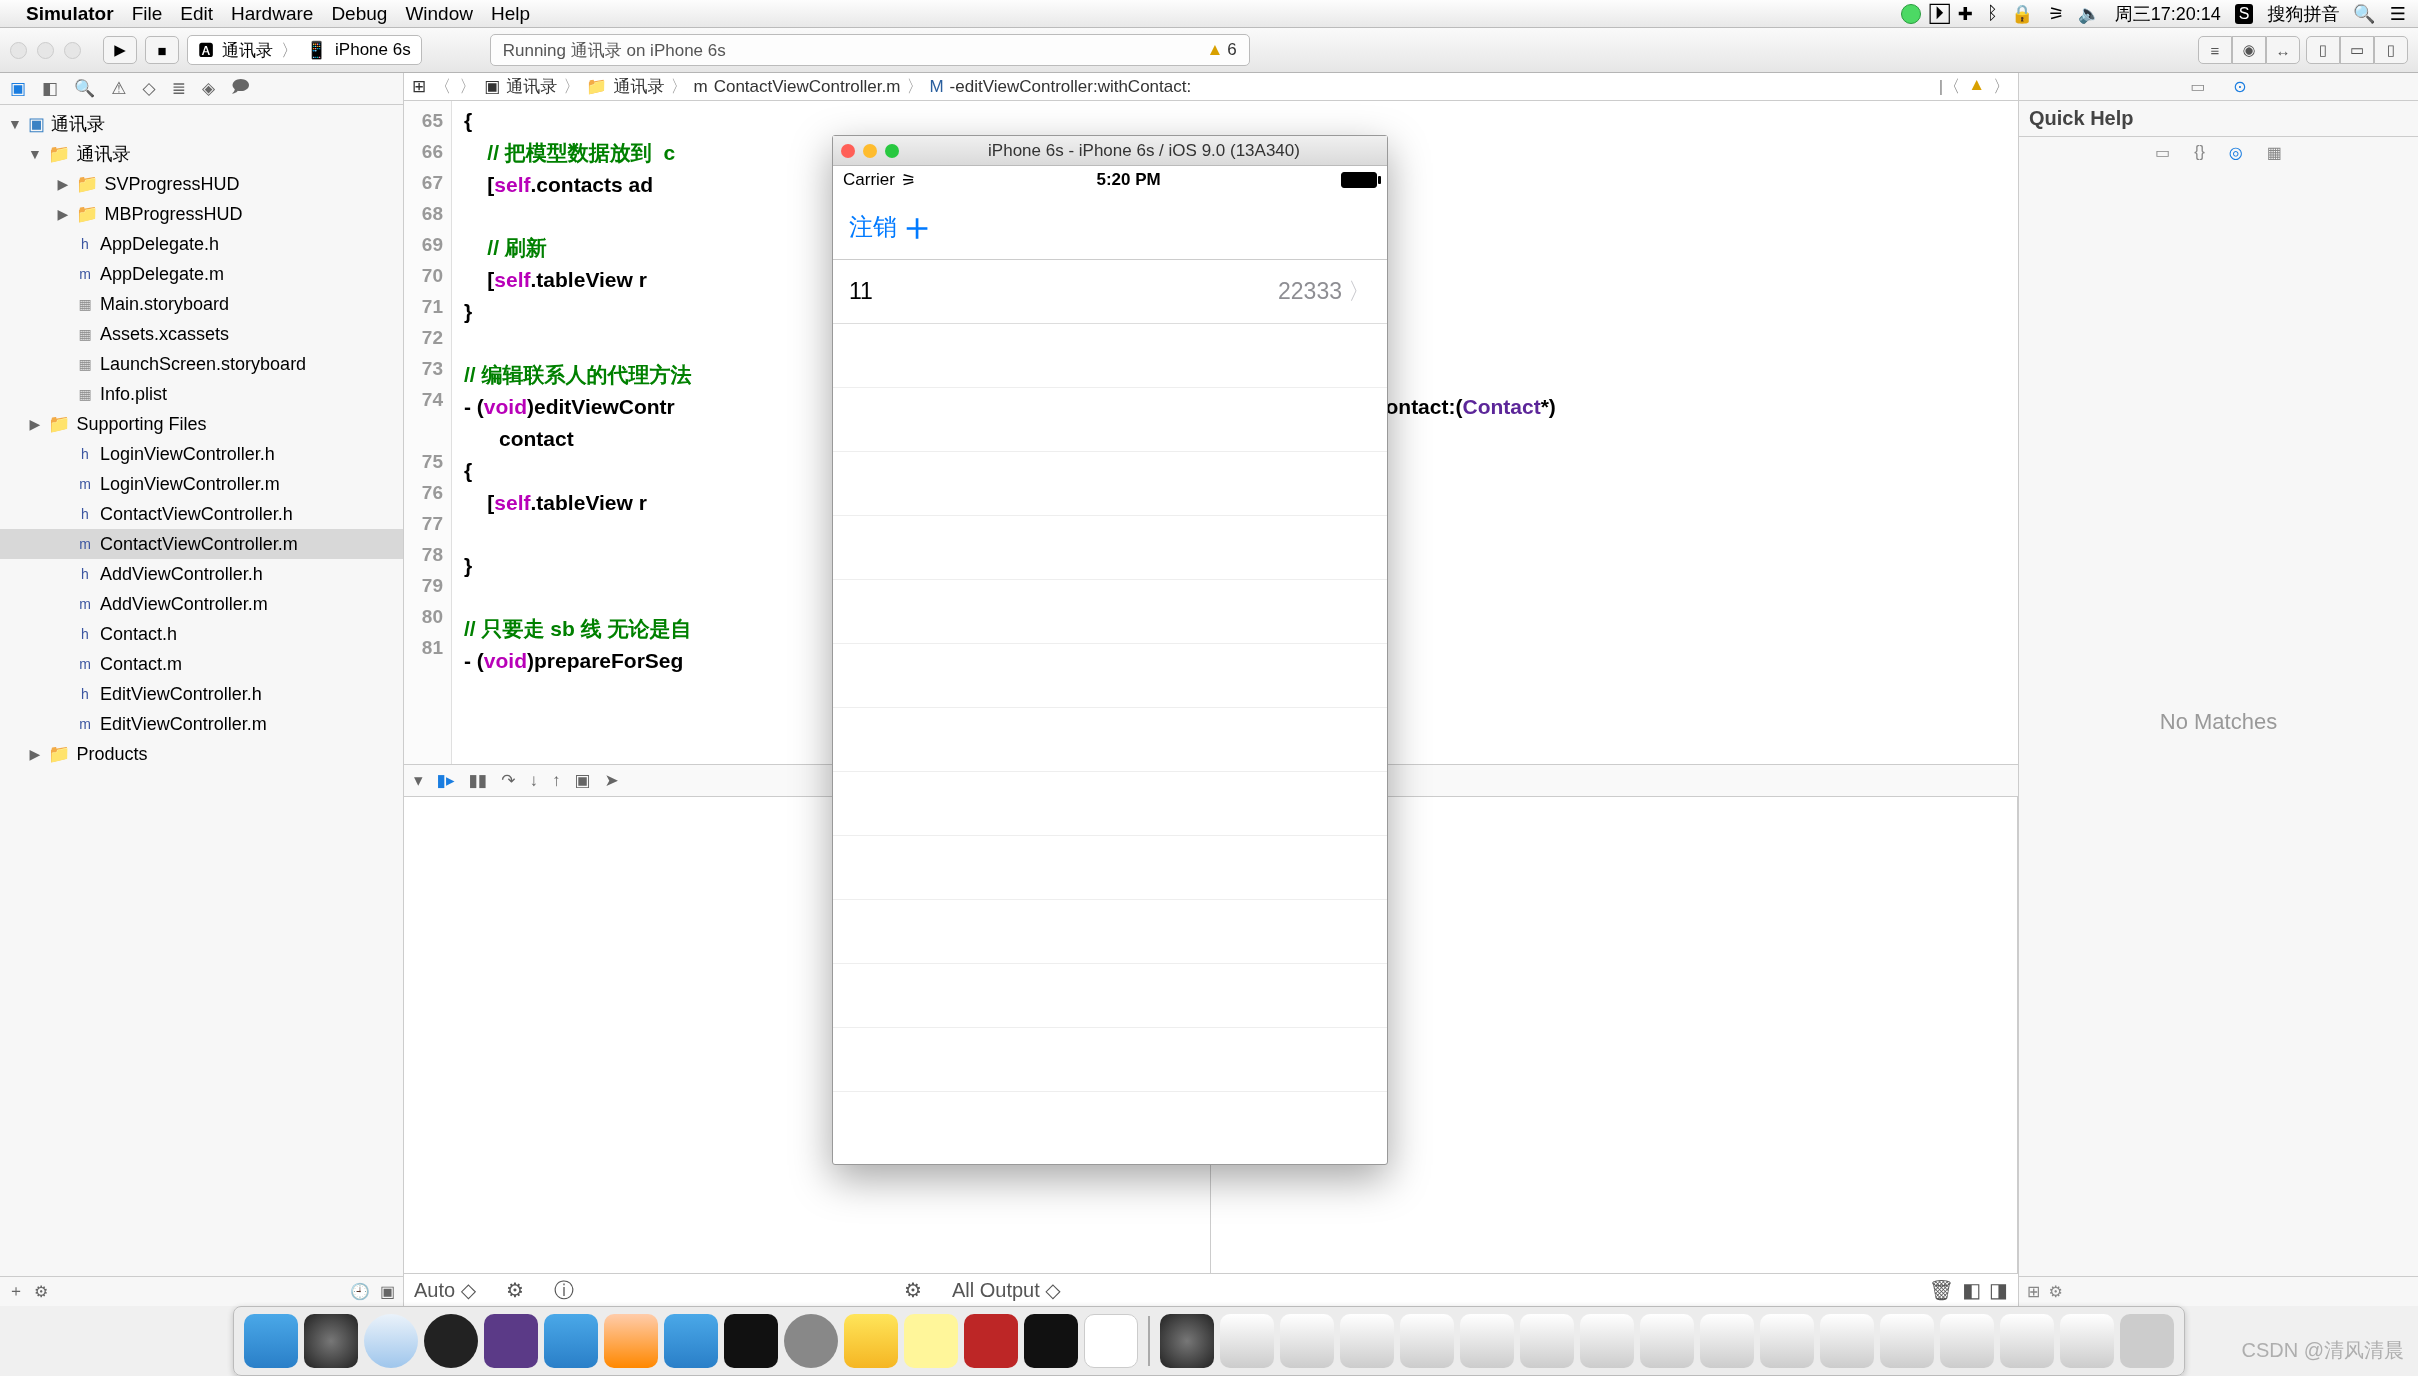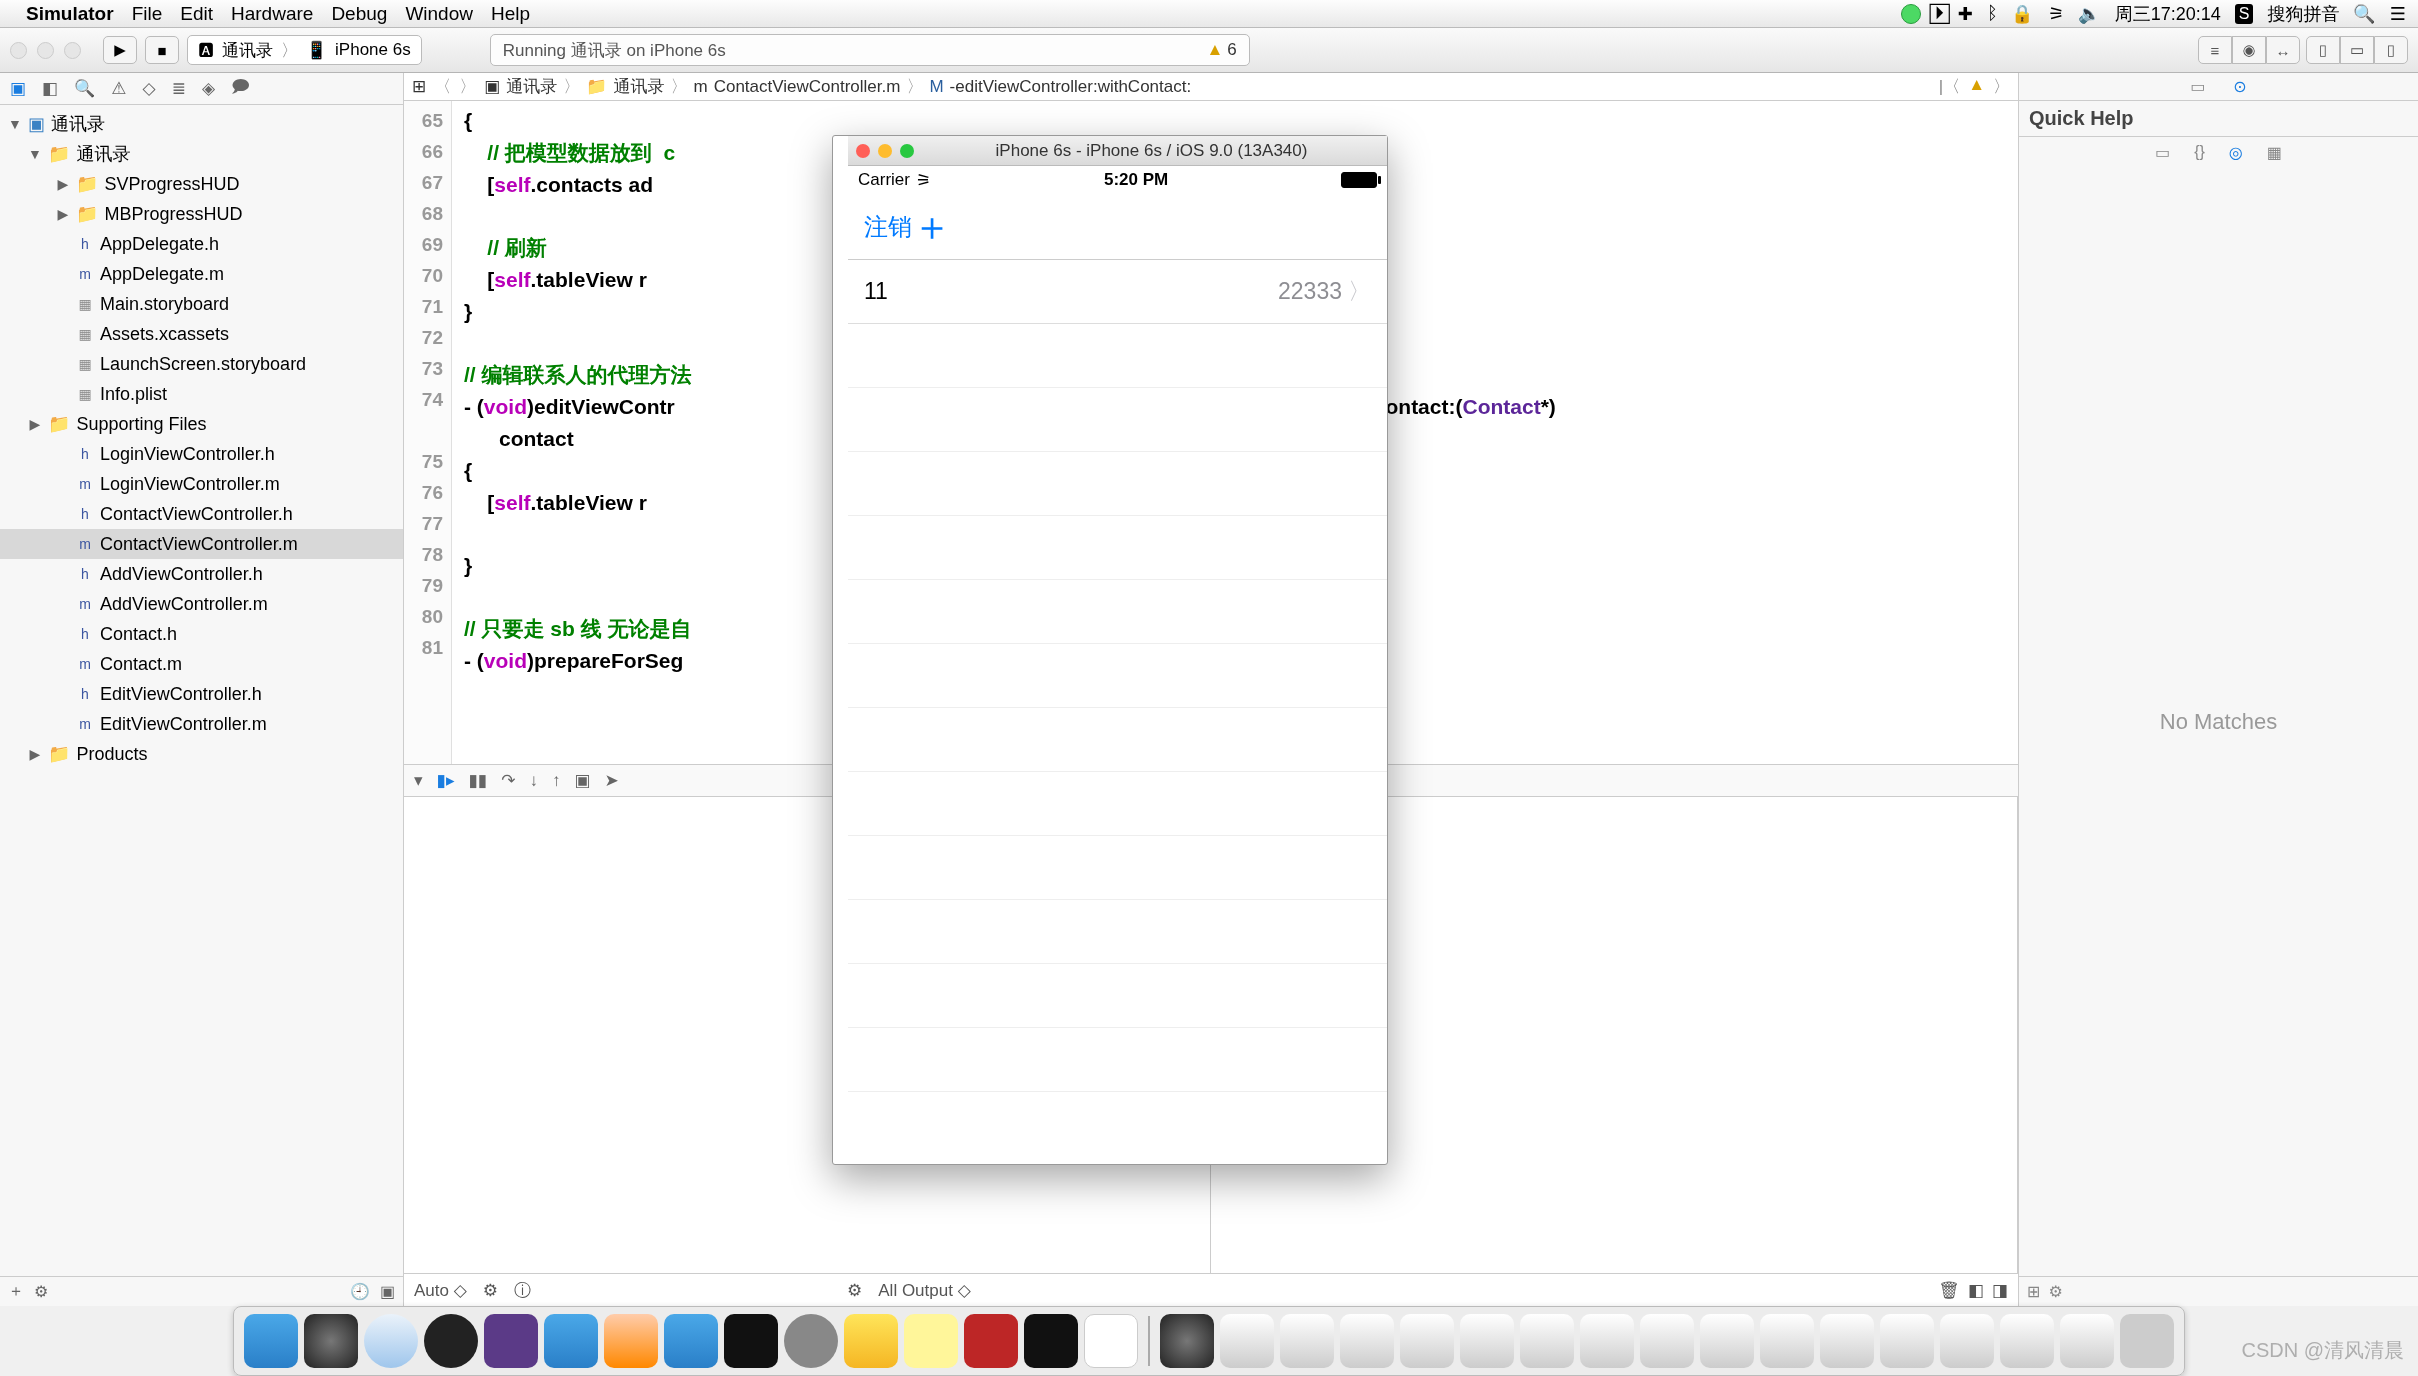--- a/index.html
+++ b/index.html
@@ -61,36 +61,36 @@
 .code{ flex:1; padding:4px 12px; font-family:Menlo,monospace; font-size:21px; line-height:31px; white-space:pre; overflow:hidden;}
 .c-comment{ color:#008000;}
 .c-keyword{ color:#b800b8;}
 .c-self{ color:#b800b8;}
 .c-dtype{ color:#5c2699;}
 .debug-bar{ height:32px; border-top:1px solid #ccc; display:flex; align-items:center; padding:0 10px; gap:14px; color:#666; font-size:17px; background:#f9f9f9;}
 .debug-bar .db-blue{ color:#1a7de0; }
 .console{ flex:0 0 510px; border-top:1px solid #ccc; display:flex; flex-direction:column;}
 .console-body{ flex:1; display:flex;}
 .console-body > div{ flex:1; border-right:1px solid #ccc;}
-.console-footer{ height:32px; border-top:1px solid #ccc; display:flex; align-items:center; padding:16px 10px; gap:16px; font-size:17px; color:#555;}
+.console-footer{ height:32px; border-top:1px solid #ccc; display:flex; align-items:center; padding:16px 10px; gap:30px; font-size:20px; color:#555;}
 .console-footer .mid{ margin-left:300px; }
 .console-footer .right{ margin-left:auto; display:flex; gap:8px;}
 
 
 .inspector{ width:400px; background:#f7f7f7; border-left:1px solid #ccc; display:flex; flex-direction:column;}
 .insp-tabs{ height:28px; border-bottom:1px solid #ccc; display:flex; align-items:center; justify-content:center; gap:28px; color:#888;}
 .insp-header{ padding:6px 10px; font-size:20px; font-weight:600; color:#444;}
 .insp-body{ flex:1; display:flex; align-items:center; justify-content:center; color:#999; font-size:22px;}
 .insp-sep{ height:1px; background:#ccc;}
 .insp-lib-tabs{ height:30px; display:flex; align-items:center; justify-content:center; gap:24px; color:#888;}
 .insp-lib-body{ flex:1; display:flex; align-items:center; justify-content:center; color:#999; font-size:22px;}
 .insp-filter{ height:30px; border-top:1px solid #ccc; display:flex; align-items:center; padding:0 8px; gap:8px; color:#888;}
 
 
-.sim{ position:absolute; left:832px; top:135px; width:556px; height:1030px; background:#fff; border:1px solid #999; border-radius:3px; box-shadow:0 14px 40px rgba(0,0,0,.35);padding-left:15px;}
+.sim{ position:absolute; left:832px; top:135px; width:556px; height:1030px; background:#fff; border:1px solid #999; border-radius:3px; box-shadow:0 14px 40px rgba(0,0,0,.35);}
 .sim-title{ height:30px; background:linear-gradient(#f0f0f0,#dadada); border-bottom:1px solid #bbb; display:flex; align-items:center; padding:0 8px; font-size:17px; color:#333;}
 .sim-title .dots{ display:flex; gap:8px; margin-right:10px;}
 .sim-title .dots span{ width:14px; height:14px; border-radius:50%; display:inline-block;}
 .sim-title .d1{background:#ff5f57;} .sim-title .d2{background:#febc2e;} .sim-title .d3{background:#28c840;}
 .sim-title .t{ flex:1; text-align:center; font-weight:500;}
 .sim-status{ height:28px; display:flex; align-items:center; padding:0 10px; font-size:17px;}
 .sim-status .carrier{ display:flex; align-items:center; gap:6px;}
 .sim-status .time{ flex:1; text-align:center; font-weight:600;}
 .sim-status .batt{ width:36px; height:16px; border:1.5px solid #000; border-radius:3px; background:#000; position:relative;}
 .sim-status .batt:after{content:""; position:absolute; right:-5px; top:3px; width:3px; height:8px; background:#000; border-radius:1px;}

